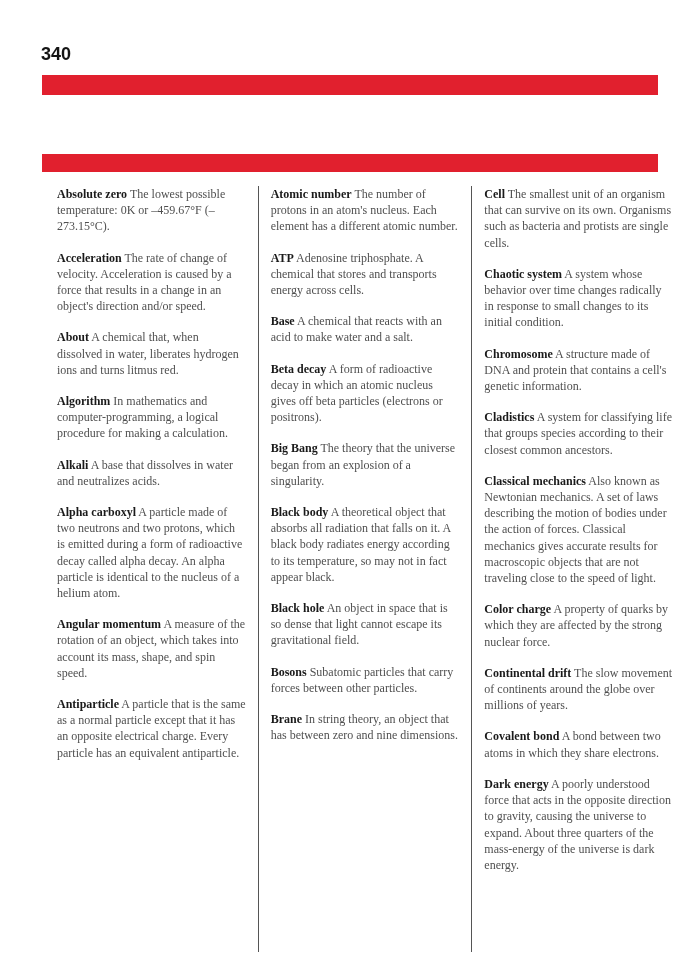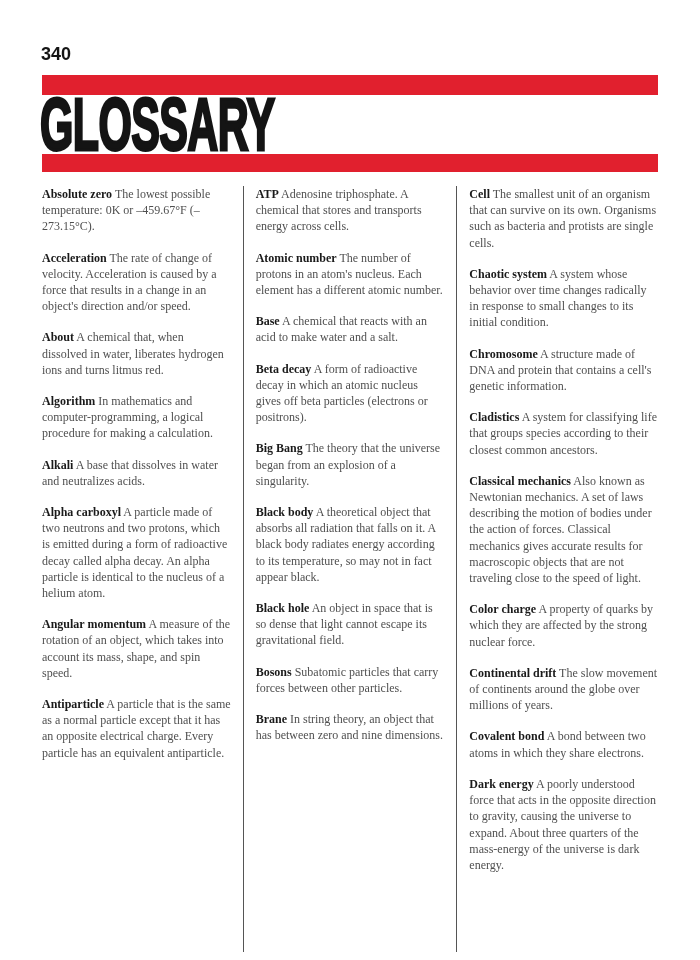--- a/index.html
+++ b/index.html
@@ -31,55 +31,54 @@
     font-family:"Liberation Sans",sans-serif;
     font-weight:700;color:#141414;white-space:nowrap;
   }
   .title-inner{
     display:inline-block;
     font-size:74px;line-height:54px;letter-spacing:-1px;
     transform:scaleX(0.58);transform-origin:0 50%;
     -webkit-text-stroke:3px #141414;
   }
   .columns{
-    position:absolute;left:42px;top:166px;width:616px;height:766px;
+    position:absolute;left:57px;top:166px;width:616px;height:766px;
     display:grid;grid-template-columns:1fr 1px 1fr 1px 1fr;column-gap:12px;
   }
   .divider{width:1px;height:100%;background:var(--divider-color);}
   .column{min-width:0;}
   .entry{
     margin:0 0 15px 0;
     font-size:12px;line-height:16.2px;color:var(--def-color);
     text-align:left;
   }
   .term{font-weight:700;color:var(--term-color);}
 </style>
 </head>
 <body>
 
 <div class="page">
   <div class="page-number">340</div>
   <div class="red-bar top"></div>
-  <h1 class="title"><span class="title-inner">GLOSSARY</span></h1>
   <div class="red-bar bottom"></div>
   <div class="columns">
       <div class="column">
         <p class="entry"><b class="term">Absolute zero</b><span class="def"> The lowest possible temperature: 0K or –459.67°F (–273.15°C).</span></p>
         <p class="entry"><b class="term">Acceleration</b><span class="def"> The rate of change of velocity. Acceleration is caused by a force that results in a change in an object's direction and/or speed.</span></p>
         <p class="entry"><b class="term">About</b><span class="def"> A chemical that, when dissolved in water, liberates hydrogen ions and turns litmus red.</span></p>
         <p class="entry"><b class="term">Algorithm</b><span class="def"> In mathematics and computer-programming, a logical procedure for making a calculation.</span></p>
         <p class="entry"><b class="term">Alkali</b><span class="def"> A base that dissolves in water and neutralizes acids.</span></p>
         <p class="entry"><b class="term">Alpha carboxyl</b><span class="def"> A particle made of two neutrons and two protons, which is emitted during a form of radioactive decay called alpha decay. An alpha particle is identical to the nucleus of a helium atom.</span></p>
         <p class="entry"><b class="term">Angular momentum</b><span class="def"> A measure of the rotation of an object, which takes into account its mass, shape, and spin speed.</span></p>
         <p class="entry"><b class="term">Antiparticle</b><span class="def"> A particle that is the same as a normal particle except that it has an opposite electrical charge. Every particle has an equivalent antiparticle.</span></p>
       </div>
       <div class="divider"></div>
       <div class="column">
+        <p class="entry"><b class="term">Atomic number</b><span class="def"> The number of protons in an atom's nucleus. Each element has a different atomic number.</span></p>
         <p class="entry"><b class="term">ATP</b><span class="def"> Adenosine triphosphate. A chemical that stores and transports energy across cells.</span></p>
-        <p class="entry"><b class="term">Atomic number</b><span class="def"> The number of protons in an atom's nucleus. Each element has a different atomic number.</span></p>
         <p class="entry"><b class="term">Base</b><span class="def"> A chemical that reacts with an acid to make water and a salt.</span></p>
         <p class="entry"><b class="term">Beta decay</b><span class="def"> A form of radioactive decay in which an atomic nucleus gives off beta particles (electrons or positrons).</span></p>
         <p class="entry"><b class="term">Big Bang</b><span class="def"> The theory that the universe began from an explosion of a singularity.</span></p>
         <p class="entry"><b class="term">Black body</b><span class="def"> A theoretical object that absorbs all radiation that falls on it. A black body radiates energy according to its temperature, so may not in fact appear black.</span></p>
         <p class="entry"><b class="term">Black hole</b><span class="def"> An object in space that is so dense that light cannot escape its gravitational field.</span></p>
         <p class="entry"><b class="term">Bosons</b><span class="def"> Subatomic particles that carry forces between other particles.</span></p>
         <p class="entry"><b class="term">Brane</b><span class="def"> In string theory, an object that has between zero and nine dimensions.</span></p>
       </div>
       <div class="divider"></div>
       <div class="column">

